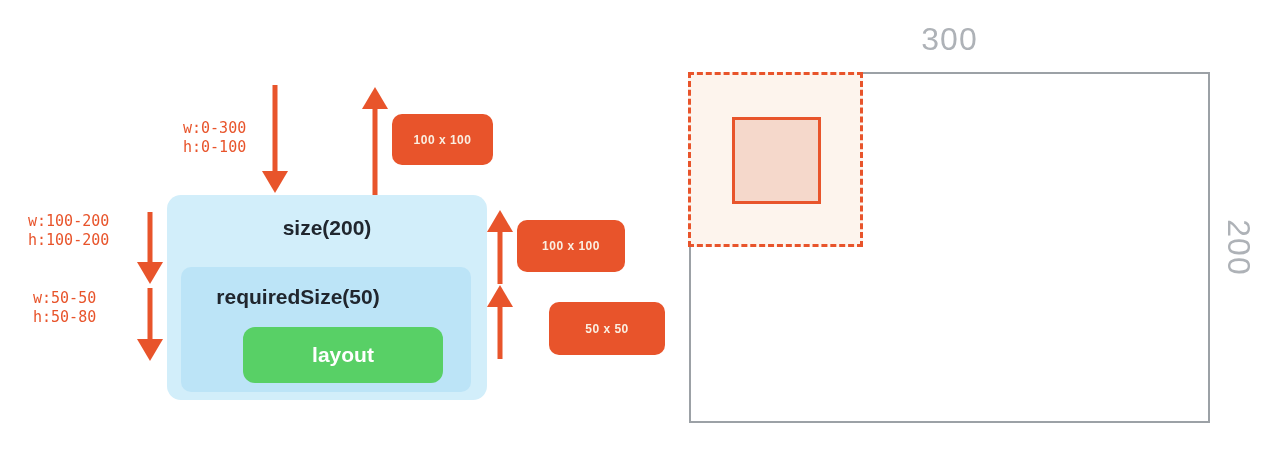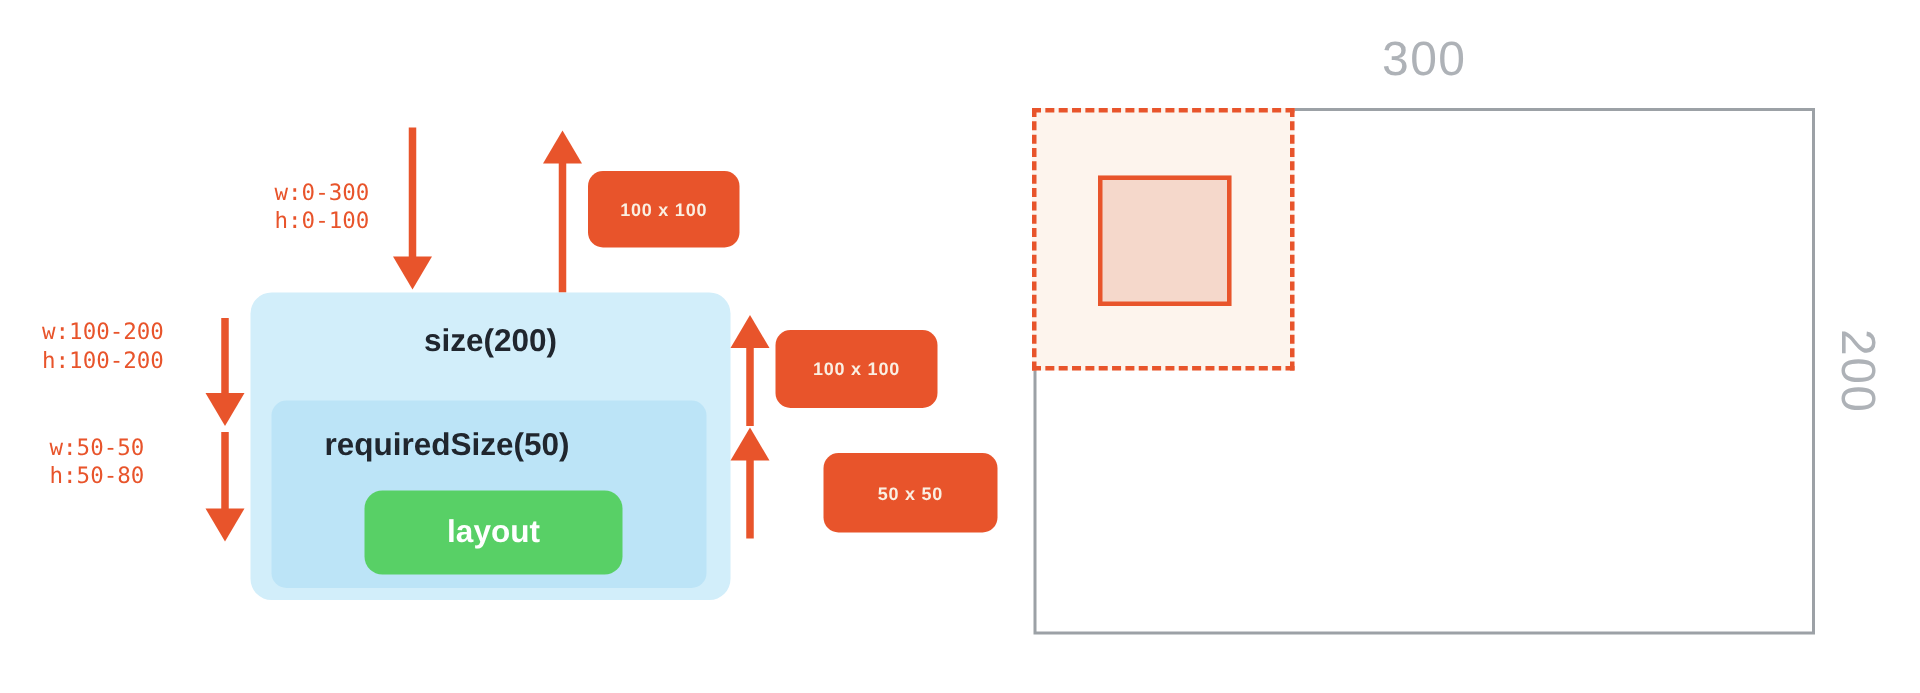--- a/index.html
+++ b/index.html
@@ -17,21 +17,21 @@
   html,body{margin:0;padding:0;background:#fff;}
   .canvas{
     position:relative;width:1280px;height:462px;background:#fff;
     font-family:"Liberation Sans", sans-serif;overflow:hidden;
   }
   .abs{position:absolute;}
 
   
   .outer-box{left:167px;top:195px;width:320px;height:205px;background:var(--light-blue);border-radius:14px;}
   .inner-box{left:181px;top:267px;width:290px;height:125px;background:var(--mid-blue);border-radius:10px;}
-  .green-box{left:243px;top:327px;width:172px;height:56px;background:var(--green);border-radius:12px;
+  .green-box{left:243px;top:327px;width:200px;height:56px;background:var(--green);border-radius:12px;
              display:flex;align-items:center;justify-content:center;}
   .box-title{color:var(--dark-text);font-weight:bold;font-size:21px;text-align:center;}
   .size-title{left:167px;top:216px;width:320px;}
   .required-title{left:181px;top:285px;width:234px;}
   .layout-title{color:#fff;font-weight:bold;font-size:21px;}
 
   
   .constraint{
     font-family:"DejaVu Sans Mono", monospace;font-weight:normal;
     font-size:15px;line-height:19px;color:var(--orange);white-space:nowrap;

